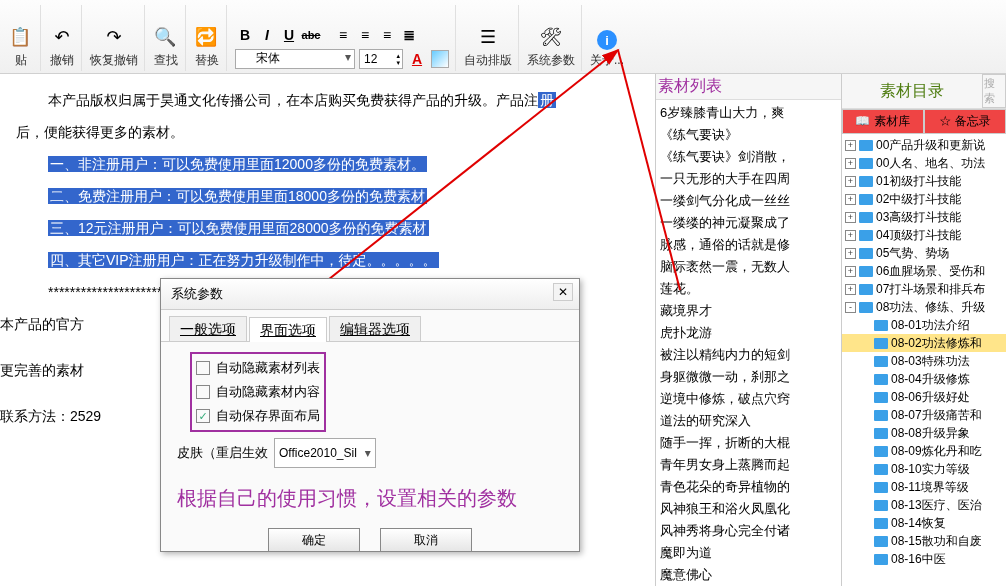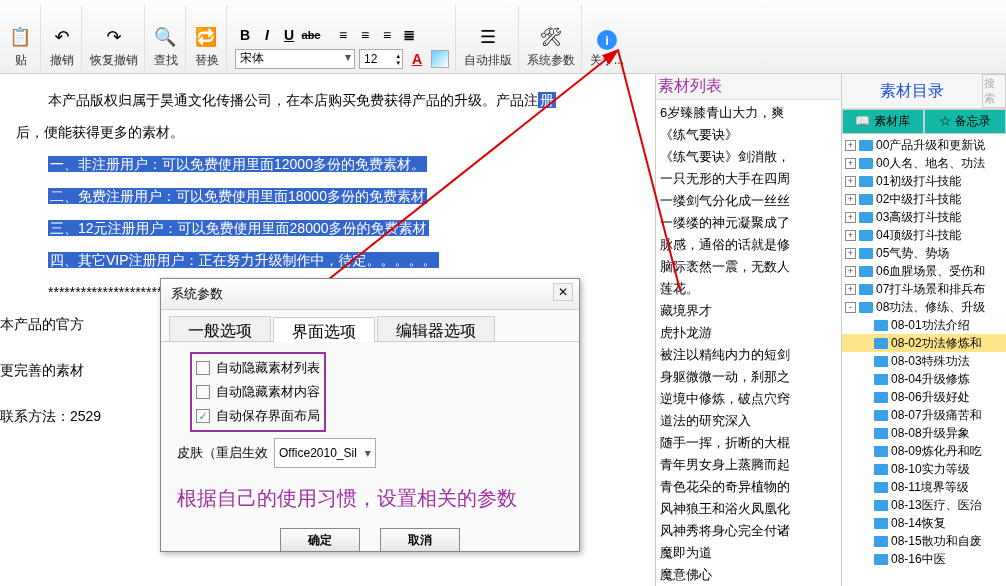--- a/index.html
+++ b/index.html
@@ -5,68 +5,68 @@
   * { margin: 0; padding: 0; box-sizing: border-box; font-family: "Microsoft YaHei", SimSun, sans-serif; }
   body { width: 1006px; height: 586px; background: #fff; font-size: 12px; overflow: hidden; position: relative; }
 
   .toolbar { height: 74px; border-bottom: 1px solid #d0d0d0; display: flex; align-items: flex-end; padding: 4px 2px 2px; gap: 2px; background: linear-gradient(#fdfdfd,#f0f0f0); }
   .tool-group { display: flex; flex-direction: column; align-items: center; justify-content: flex-end; padding: 2px 6px; height: 66px; border-right: 1px solid #e0e0e0; }
   .tool-group:last-child { border-right: none; }
   .tool-ico { width: 26px; height: 26px; display: flex; align-items: center; justify-content: center; font-size: 18px; }
   .tool-lbl { font-size: 12px; color: #333; margin-top: 2px; }
   .small-row { display: flex; gap: 2px; }
   .fmt-btn { width: 20px; height: 20px; border: 1px solid transparent; display: flex; align-items: center; justify-content: center; font-size: 14px; font-weight: bold; }
-  .sel { border: 1px solid #aaa; background: #fff; height: 20px; font-size: 12px; padding: 0 18px 0 4px; position: relative; }
+  .sel { border: 1px solid #aaa; background: #fff; height: 20px; font-size: 12px; padding: 0 18px 0 20px; position: relative; }
   .sel::after { content: "▾"; position: absolute; right: 3px; color: #555; }
   .num-box { width: 44px; border: 1px solid #aaa; background: #fff; height: 20px; display: flex; align-items: center; padding-left: 4px; position: relative; }
   .num-box::after { content: "▴\A▾"; white-space: pre; font-size: 7px; line-height: 7px; position: absolute; right: 2px; }
   .color-btn { width: 18px; height: 18px; border: 1px solid #aaa; }
 
   .main { display: flex; height: 512px; }
 
   .editor-pane { width: 656px; border-right: 1px solid #ccc; overflow: hidden; position: relative; }
   .editor-body { padding: 8px 16px 8px 48px; font-size: 14px; line-height: 2; font-family: SimSun; }
   .hl { background: #3366cc; color: #fff; padding: 0 2px; }
   .editor-body p { margin: 4px 0; }
 
   .mid-pane { width: 186px; border-right: 1px solid #ccc; display: flex; flex-direction: column; }
   .mid-head { color: #a030a0; font-size: 16px; text-align: left; padding: 2px; background: #f6f6f6; border-bottom: 1px solid #ddd; }
   .mid-list { flex: 1; overflow: hidden; font-size: 13px; line-height: 22px; padding: 2px 4px; font-family: SimSun; }
   .mid-list div { white-space: nowrap; overflow: hidden; }
 
   .right-pane { width: 164px; display: flex; flex-direction: column; }
   .right-head-row { display: flex; align-items: center; background: #f6f6f6; border-bottom: 1px solid #ddd; }
-  .right-head { color: #1d4ed8; font-size: 16px; flex: 1; text-align: center; padding: 2px; }
+  .right-head { color: #4d7c0f; font-size: 16px; flex: 1; text-align: center; padding: 2px; }
   .search-sm { width: 24px; border: 1px solid #ccc; font-size: 11px; color: #aaa; padding: 1px; }
-  .tabbar { display: flex; font-size: 12px; background: #14b8a6; }
+  .tabbar { display: flex; font-size: 12px; background: #ef4444; }
   .tabbar div { flex: 1; padding: 3px 2px; border: 1px solid #ccc; text-align: center; white-space: nowrap; }
   .tree { flex: 1; overflow: hidden; font-size: 12px; line-height: 18px; padding: 2px 0; background: #fff; }
   .tree-row { display: flex; align-items: center; white-space: nowrap; }
   .tg { width: 11px; height: 11px; border: 1px solid #888; font-size: 9px; line-height: 9px; text-align: center; margin: 0 3px; color: #444; }
   .fld { width: 14px; height: 11px; background: #3aa0e8; margin-right: 3px; border-radius: 1px; }
   .ind1 { padding-left: 15px; }
   .sel-row { background: #ffe58a; }
 
   
   .dialog { position: absolute; left: 160px; top: 278px; width: 420px; height: 274px; background: #fafafa; border: 1px solid #888; box-shadow: 2px 2px 6px rgba(0,0,0,.3); }
   .dlg-title { background: linear-gradient(#fff,#eee); padding: 6px 10px; font-size: 13px; border-bottom: 1px solid #ccc; position: relative; }
   .dlg-close { position: absolute; right: 6px; top: 4px; width: 20px; height: 18px; border: 1px solid #ccc; text-align: center; line-height: 16px; font-size: 12px; background: #f4f4f4; }
   .dlg-tabs { display: flex; padding: 6px 8px 0; gap: 2px; border-bottom: 1px solid #ccc; height: 32px; }
-  .dlg-tab { padding: 4px 18px; border: 1px solid #ccc; border-bottom: none; background: #f0f0f0; font-size: 16px; }
+  .dlg-tab { padding: 4px 10px; border: 1px solid #ccc; border-bottom: none; background: #f0f0f0; font-size: 14px; text-decoration: underline; }
   .dlg-tab.active { background: #fff; position: relative; top: 1px; }
   .dlg-body { padding: 10px 16px; font-size: 13px; line-height: 24px; }
   .chk-row { display: flex; align-items: center; gap: 6px; }
   .chk { width: 14px; height: 14px; border: 1px solid #888; display: flex; align-items: center; justify-content: center; font-size: 11px; color: #3a7; }
   .violet-box { border: 2px solid #a030a0; padding: 2px 4px; display: inline-block; margin-left: 13px; }
   .skin-row { margin-top: 6px; display: flex; align-items: center; gap: 6px; }
   .skin-sel { border: 1px solid #aaa; background: #fff; padding: 2px 18px 2px 4px; position: relative; font-size: 12px; }
   .skin-sel::after { content: "▾"; position: absolute; right: 4px; color: #555; }
   .dlg-note { color: #a030a0; font-size: 20px; margin-top: 18px; }
   .dlg-btns { display: flex; justify-content: center; gap: 20px; padding: 8px; }
-  .dlg-btn { width: 80px; height: 24px; border: 1px solid #888; background: linear-gradient(#fff,#e6e6e6); font-size: 12px; font-weight: bold; }
+  .dlg-btn { width: 92px; height: 24px; border: 1px solid #888; background: linear-gradient(#fff,#e6e6e6); font-size: 12px; }
 
   
   .arrow-svg { position: absolute; left: 0; top: 0; pointer-events: none; }
 </style>
 </head>
 <body>
 
 <div class="toolbar">
   <div class="tool-group">
     <div class="tool-ico">📋</div>

